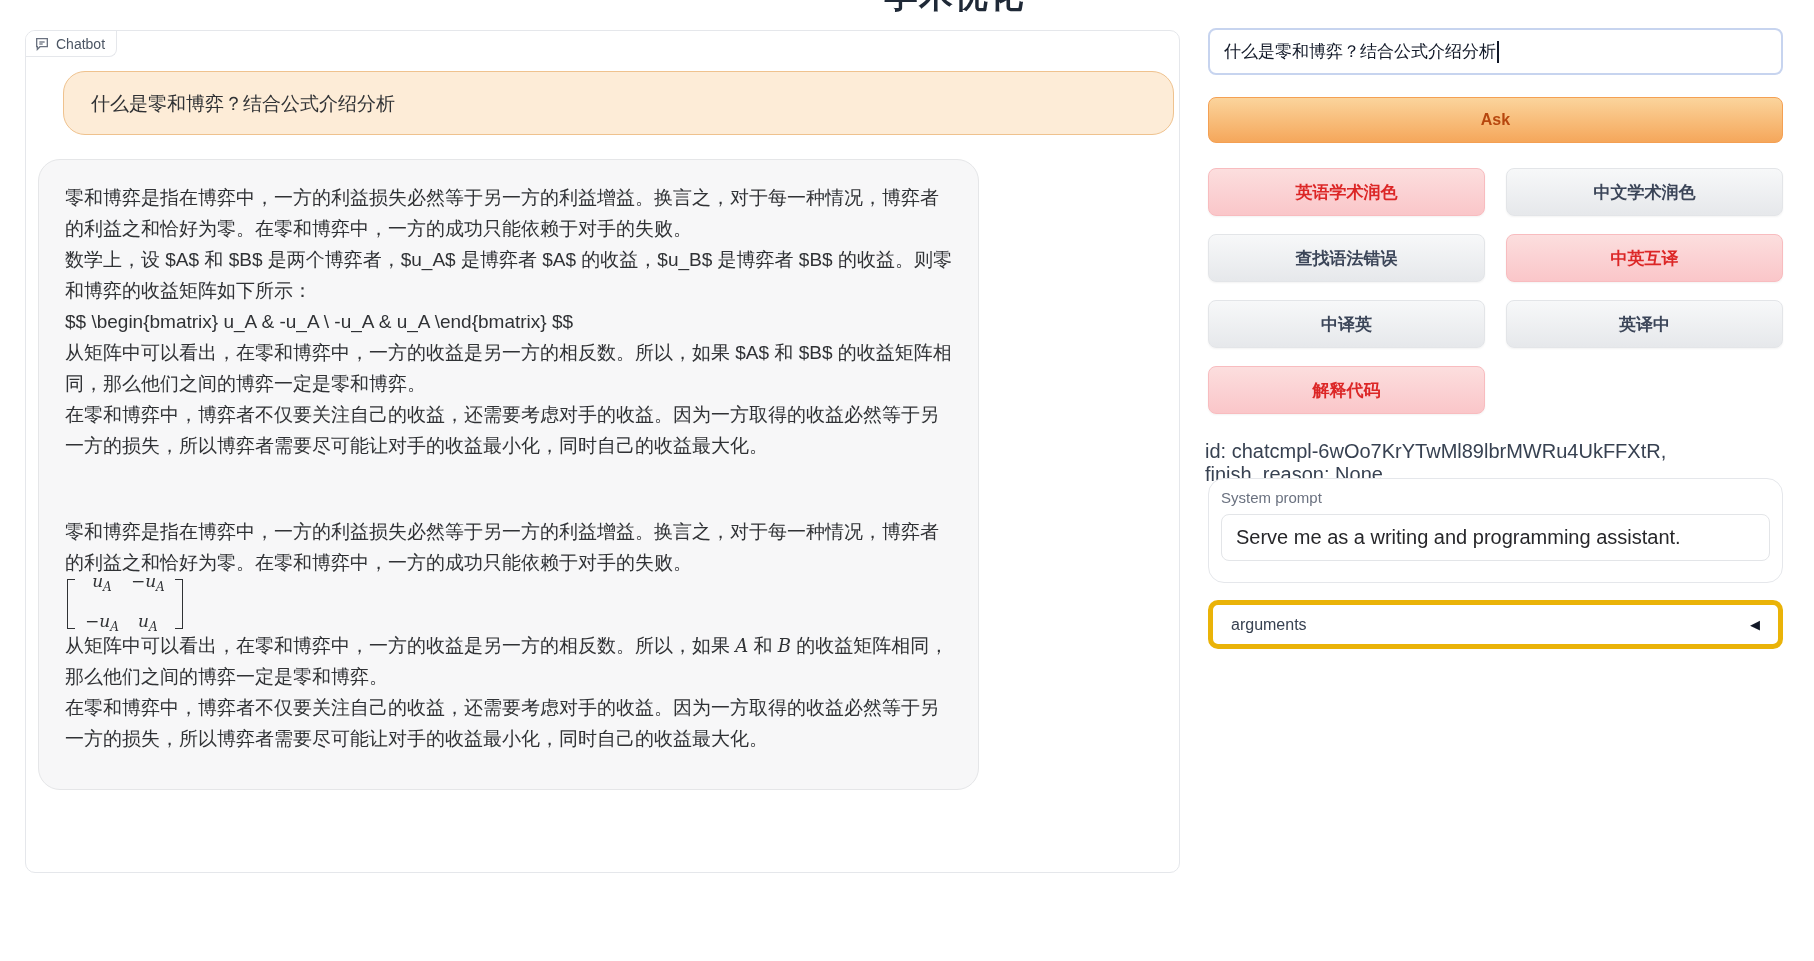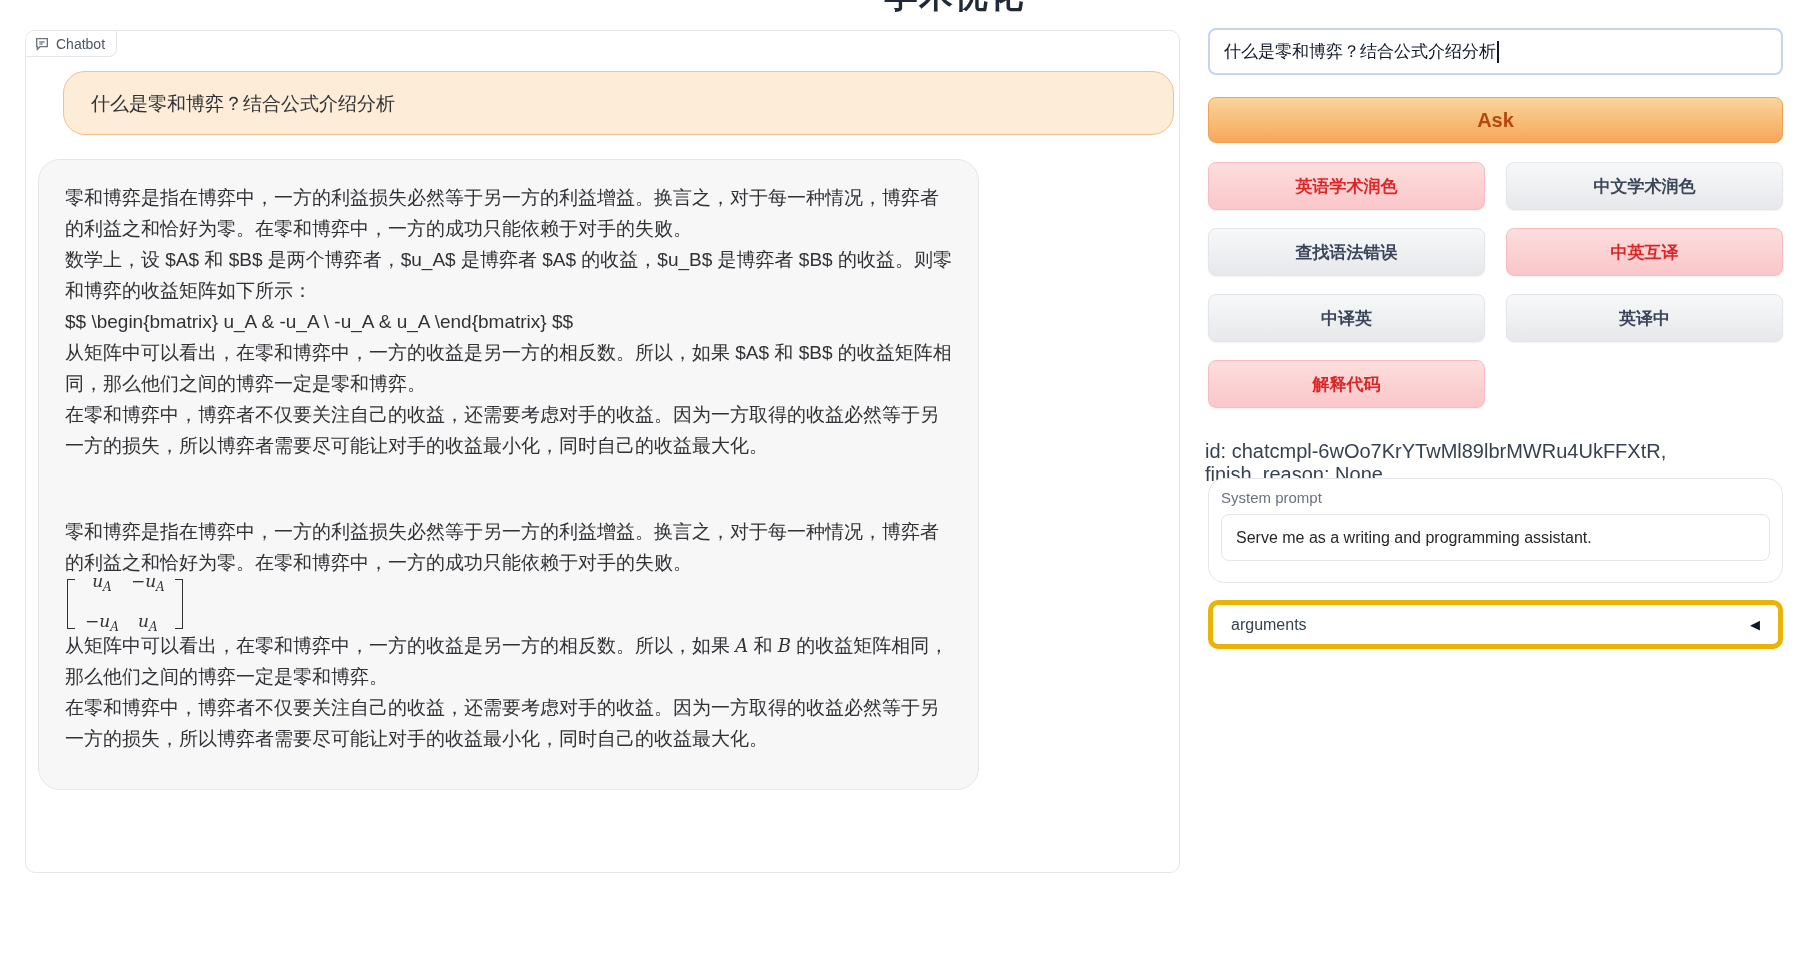--- a/index.html
+++ b/index.html
@@ -44,39 +44,39 @@
 
   #question-input { position:absolute; left:0; top:0; width:575px; height:47px;
     border:2px solid #c7d4ef; border-radius:8px; background:#fff;
     display:flex; align-items:center; padding:0 14px; font-size:17px; color:#111827; }
   #caret { display:inline-block; width:1.5px; height:22px; background:#111827; margin-left:1px; }
 
   #ask-button { position:absolute; left:0; top:69px; width:575px; height:46px;
     border:1px solid #f4a053; border-radius:8px;
     background:linear-gradient(180deg,#fbd49c 0%,#f5a75b 100%);
     display:flex; align-items:center; justify-content:center;
-    font-size:20px; font-weight:700; color:#b7470e; cursor:pointer; }
+    font-size:16px; font-weight:700; color:#b7470e; cursor:pointer; }
 
-  #btn-grid { position:absolute; left:0; top:134px; width:575px;
+  #btn-grid { position:absolute; left:0; top:140px; width:575px;
     display:grid; grid-template-columns:277px 277px; column-gap:21px; row-gap:18px; }
   .qbtn { height:48px; border-radius:8px; display:flex; align-items:center; justify-content:center;
     font-size:17px; font-weight:700; cursor:pointer;
     box-shadow:0 1px 2px rgba(0,0,0,0.05); }
   .qbtn.gray { background:linear-gradient(180deg,#f7f8f9 0%,#e6e8eb 100%);
     border:1px solid #e3e5e8; color:#3b4558; }
   .qbtn.pink { background:linear-gradient(180deg,#fcdede 0%,#fac6c9 100%);
     border:1px solid #f8bcbf; color:#dc2626; }
 
   #status-line { position:absolute; left:-3px; top:412px; font-size:20px; color:#374151; }
 
   #system-group { position:absolute; left:0; top:450px; width:575px; height:105px;
     border:1px solid #e5e7eb; border-radius:16px; padding:10px 12px; background:#fff; }
   #system-label { font-size:15px; color:#6b7280; }
   #system-value { margin-top:8px; height:47px; border:1px solid #e3e5e8; border-radius:8px;
-    display:flex; align-items:center; padding:0 14px; font-size:16px; color:#27272a; background:#fff; }
+    display:flex; align-items:center; padding:0 14px; font-size:20px; color:#27272a; background:#fff; }
 
   #arguments-accordion { position:absolute; left:0; top:572px; width:575px; height:49px;
     border:5px solid #eab308; border-radius:10px; background:#fff;
     display:flex; align-items:center; justify-content:space-between; padding:0 18px; cursor:pointer; }
   #arguments-label { font-size:16px; color:#374151; }
   #accordion-arrow { font-size:13px; color:#111827; }
 </style>
 </head>
 <body>
 

